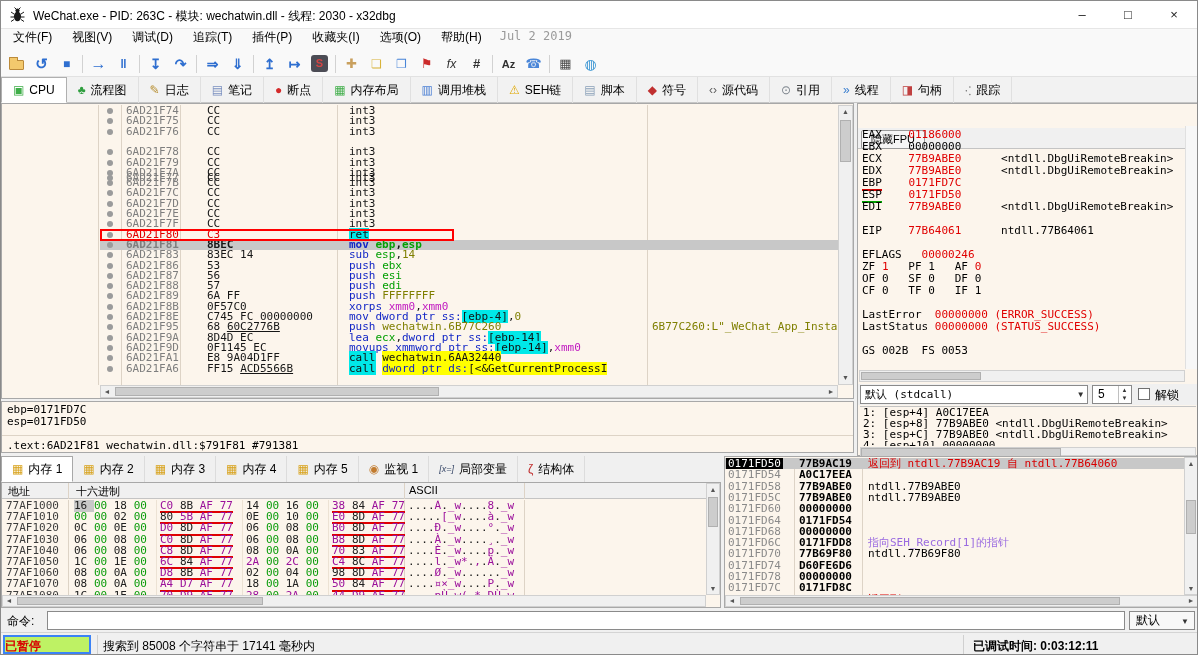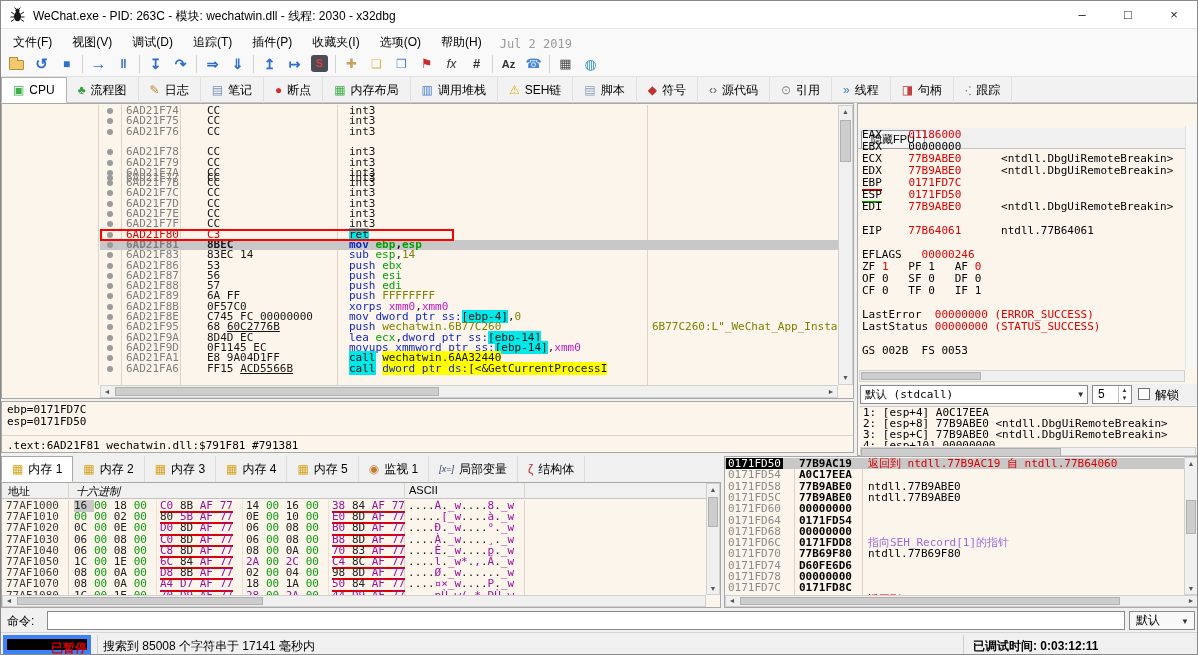--- a/index.html
+++ b/index.html
@@ -6,21 +6,21 @@
   *{box-sizing:border-box;}
   .app{position:relative;width:1198px;height:655px;background:#f0f0f0;
        font-family:"Liberation Sans",sans-serif;color:#000;border:1px solid #8a8a8a;overflow:hidden;}
 
   
   .titlebar{position:absolute;left:0;top:0;right:0;height:28px;background:#ffffff;border-bottom:1px solid #e6e6e6;}
   .appicon{position:absolute;left:9px;top:6px;}
   .title-text{position:absolute;left:32px;top:7px;font-size:12px;}
   .winbtns{position:absolute;right:0;top:0;height:28px;display:flex;}
   .winbtn{width:46px;text-align:center;line-height:28px;font-size:13px;color:#222;}
-  .menubar{position:absolute;left:0;top:28px;right:0;height:22px;background:#f9f9f9;display:flex;align-items:flex-end;padding-left:2px;}
+  .menubar{position:absolute;left:0;top:28px;right:0;height:22px;background:#f9f9f9;display:flex;align-items:flex-start;padding-left:2px;}
   .menu-item{padding:0 10px;font-size:12px;}
   .menu-date{margin-left:8px;color:#9a9a9a;font-size:12px;font-family:"DejaVu Sans Mono",monospace;}
   .toolbar{position:absolute;left:0;top:50px;right:0;height:26px;background:#f9f9f9;border-bottom:1px solid #e2e2e2;display:flex;align-items:center;padding-left:3px;}
   .ticon{width:25px;height:22px;display:flex;align-items:center;justify-content:center;}
   .tsep{width:1px;height:18px;background:#d2d2d2;margin:0 3px;}
   .ifolder{display:inline-block;width:15px;height:10px;background:#f3c96d;border:1px solid #bb8a3a;border-radius:1px;position:relative;margin-top:3px;}
   .ifolder:before{content:"";position:absolute;left:-1px;top:-4px;width:7px;height:3px;background:#f3c96d;border:1px solid #bb8a3a;border-bottom:none;border-radius:1px 1px 0 0;}
   .sbadge{display:inline-block;width:17px;height:17px;background:#4c4c55;color:#d24444;font-weight:bold;font-size:11px;text-align:center;line-height:17px;border-radius:3px;}
   .tabbar{position:absolute;left:0;top:76px;right:0;height:26px;background:#f2f2f2;border-bottom:1px solid #c6c6c6;display:flex;}
   .tab{display:flex;align-items:center;padding:0 11px;font-size:12px;border-right:1px solid #e0e0e0;height:26px;}
@@ -106,21 +106,21 @@
   .sv{position:absolute;left:74px;color:#000;font-weight:600;}
   .sc{position:absolute;left:143px;}
   .sc-red{color:#d80000;} .sc-k{color:#000;} .sc-v{color:#9a6ae0;}
 
   
   .cmdrow{position:absolute;left:0;top:608px;right:0;height:23px;background:#f0f0f0;}
   .cmdlabel{position:absolute;left:6px;top:4px;font-size:12px;}
   .cmdinput{position:absolute;left:46px;top:2px;width:1078px;height:19px;background:#fff;border:1px solid #8a8a8a;font:12px "DejaVu Sans Mono",monospace;padding:0 3px;}
   .ccombo{position:absolute;left:1128px;top:2px;width:66px;height:19px;background:#f8f8f8;border:1px solid #8a8a8a;font-size:12px;line-height:17px;padding-left:6px;}
   .statusbar{position:absolute;left:0;top:631px;right:0;height:24px;background:#f0f0f0;border-top:1px solid #d4d4d4;}
-  .pausedbadge{position:absolute;left:2px;top:2px;width:88px;height:19px;background:#000000;color:#d80000;font-weight:bold;font-size:12px;text-align:right;line-height:19px;border:4px solid #3b82f6;}
+  .pausedbadge{position:absolute;left:2px;top:2px;width:88px;height:19px;background:#bef264;color:#d80000;font-weight:bold;font-size:12px;text-align:left;line-height:19px;border:2px solid #3b82f6;}
   .statusmsg{position:absolute;left:102px;top:5px;font-size:12px;}
   .elapsed{position:absolute;left:972px;top:5px;font-size:12px;font-weight:bold;}
   .ssepv{position:absolute;top:2px;width:1px;height:19px;background:#d0d0d0;}
 </style>
 </head>
 <body>
 
 <div class="app">
 
   <div class="titlebar">
@@ -437,21 +437,21 @@
       </div>
       <div class="mtab">
         <span class="mticon" style="color: rgb(192, 48, 48);">ζ</span>
         <span>结构体</span>
       </div>
     </div>
 
   <div class="panel dump">
     <div class="dhdr">
       <span style="left:6px;">地址</span>
-      <span style="left:74px;font-style:italic;">十六进制</span>
+      <span style="left:74px;">十六进制</span>
       <span style="left:407px;">ASCII</span>
       <span class="vline" style="left:66px;top:0;height:16px;"></span>
       <span class="vline" style="left:402px;top:0;height:16px;"></span>
       <span class="vline" style="left:522px;top:0;height:16px;"></span>
     </div>
     <div class="vline" style="left:66px;top:17px;height:95px;"></div>
     <div class="vline" style="left:154px;top:17px;height:95px;background:#ece2d4;"></div>
     <div class="vline" style="left:240px;top:17px;height:95px;background:#ece2d4;"></div>
     <div class="vline" style="left:326px;top:17px;height:95px;background:#ece2d4;"></div>
     <div class="vline" style="left:402px;top:17px;height:95px;"></div>

